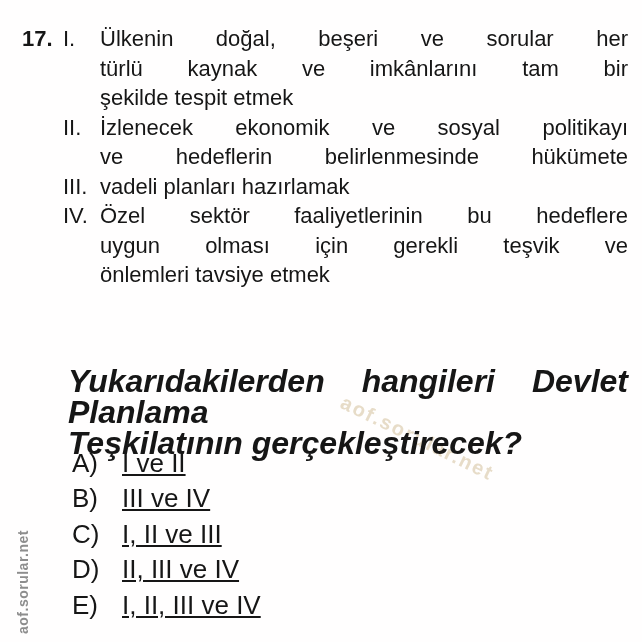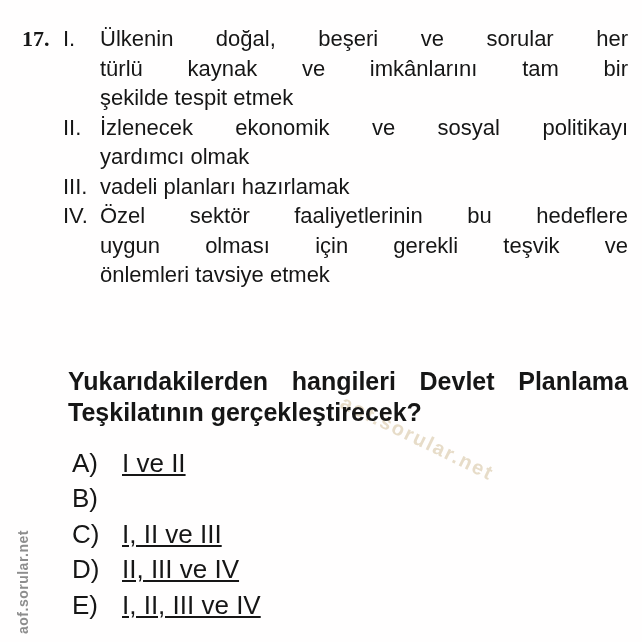--- a/index.html
+++ b/index.html
@@ -47,21 +47,20 @@
   
   .content { position: relative; z-index: 2; }
 
   .qnum {
     position: absolute;
     left: 22px;
     top: 24px;
     font-size: 22px;
     font-weight: bold;
     line-height: 29.5px;
-    font-family: Liberation Serif, serif;
   }
 
   .items {
     position: absolute;
     left: 63px;
     top: 24px;
     width: 565px;
     font-size: 22px;
     line-height: 29.5px;
   }
@@ -69,23 +68,24 @@
   .rn { width: 37px; flex: 0 0 37px; }
   .itext { width: 528px; }
   .jline { text-align: justify; text-align-last: justify; }
   .jline.last { text-align: right; text-align-last: left; }
 
   .stem {
     position: absolute;
     left: 68px;
     top: 366px;
     width: 560px;
-    font-size: 25px;
+    font-size: 32px;
     font-weight: bold;
     line-height: 31px;
+    font-style: italic;
   }
 
   .options {
     position: absolute;
     left: 72px;
     top: 446px;
     font-size: 26px;
     line-height: 35.4px;
   }
   .option { display: flex; cursor: default; }
@@ -112,21 +112,21 @@
           <div class="jline">Ülkenin doğal, beşeri ve sorular her</div>
           <div class="jline">türlü kaynak ve imkânlarını tam bir</div>
           <div class="jline last">şekilde tespit etmek</div>
         </div>
       </div>
 
       <div class="item">
         <span class="rn">II.</span>
         <div class="itext">
           <div class="jline">İzlenecek ekonomik ve sosyal politikayı</div>
-          <div class="jline last">yardımcı olmak</div>
+          <div class="jline">ve hedeflerin belirlenmesinde hükümete</div>
         </div>
       </div>
 
       <div class="item">
         <span class="rn">III.</span>
         <div class="itext">
           <div class="jline last">vadeli planları hazırlamak</div>
         </div>
       </div>
 
@@ -148,20 +148,21 @@
 
     <div class="options">
 
       <div class="option">
         <span class="opt-letter">A)</span>
         <span class="opt-text">I ve II</span>
       </div>
 
       <div class="option">
         <span class="opt-letter">B)</span>
+        <span class="opt-text">III ve IV</span>
       </div>
 
       <div class="option">
         <span class="opt-letter">C)</span>
         <span class="opt-text">I, II ve III</span>
       </div>
 
       <div class="option">
         <span class="opt-letter">D)</span>
         <span class="opt-text">II, III ve IV</span>

